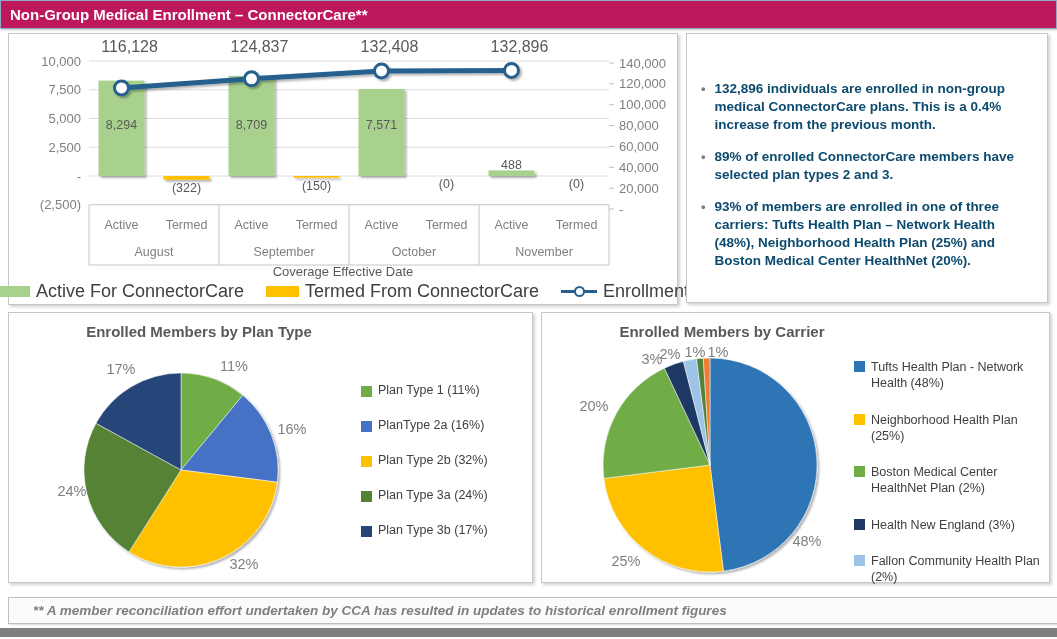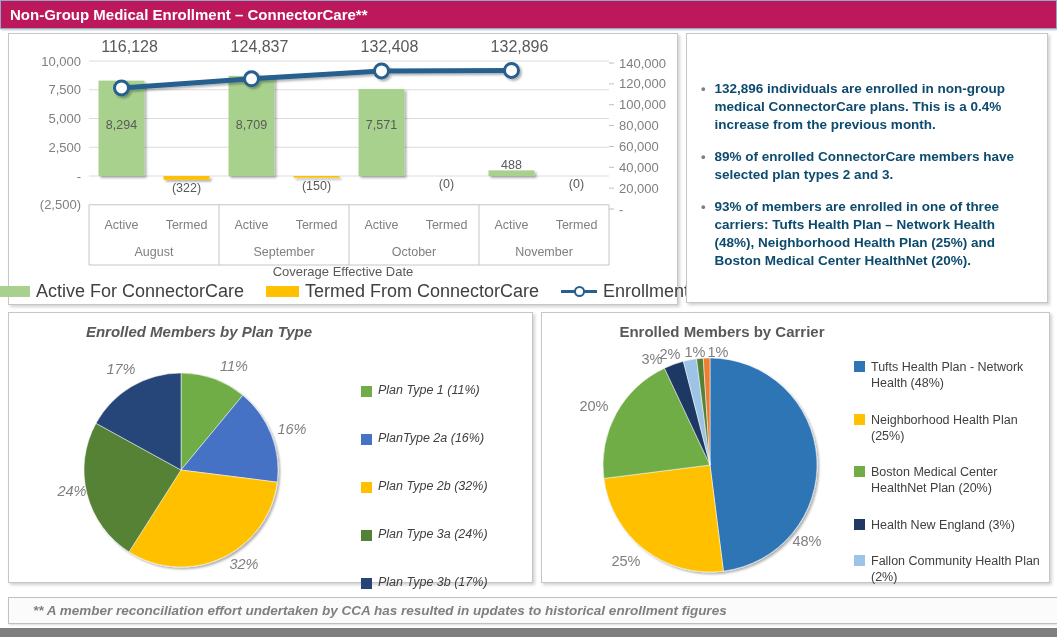--- a/index.html
+++ b/index.html
@@ -6,21 +6,21 @@
   .page{position:relative;width:1057px;height:639px;background:#fff;
         font-family:"Liberation Sans",sans-serif;overflow:hidden;}
   .titlebar{position:absolute;left:0;top:0;width:1046px;height:27px;
             background:#be185d;border:1px solid #8FA9C9;box-shadow:1px 1px 2px rgba(0,0,0,.25);
             color:#fff;font-size:15px;font-weight:bold;line-height:27px;padding-left:9px;}
   .panel{position:absolute;background:#fff;border:1px solid #C6C6C6;
          box-shadow:2px 2px 3px rgba(0,0,0,.18);}
   .panel-combo{left:8px;top:33px;width:668px;height:270px;}
   .panel-bullets{left:686px;top:33px;width:362px;height:270px;box-sizing:border-box;
                  padding:46px 12px 0 14px;}
-  .panel-pie1{left:8px;top:312px;width:523px;height:269px;font-style:italic;}
+  .panel-pie1{left:8px;top:312px;width:523px;height:269px;}
   .panel-pie2{left:541px;top:312px;width:507px;height:269px;}
   .combo-svg{position:absolute;left:0;top:0;}
   .axis-title{position:absolute;left:54px;top:230px;width:560px;text-align:center;
               font-size:13px;color:#595959;}
   .combo-legend{position:absolute;left:0;top:247px;width:100%;display:flex;
                 justify-content:center;align-items:center;gap:22px;font-size:18px;color:#404040;}
   .leg-item{display:flex;align-items:center;gap:6px;white-space:nowrap;}
   .swatch-bar{display:inline-block;width:33px;height:11px;}
   .line-glyph{position:relative;display:inline-block;width:36px;height:11px;}
   .line-glyph .line{position:absolute;left:0;top:4px;width:36px;height:3px;background:#27608F;}
@@ -28,21 +28,21 @@
                    background:#fff;border:2px solid #27608F;}
   .bullet-row{display:flex;gap:9px;margin-bottom:14px;}
   .bullet{color:#7F7F7F;font-size:13px;font-weight:bold;line-height:18px;}
   .btext{flex:1;color:#0c4a6e;font-size:13.5px;font-weight:bold;line-height:18px;}
   .pie-title{position:absolute;top:10px;width:100%;text-align:center;font-size:15px;
              font-weight:bold;color:#595959;}
   .panel-pie1 .pie-title{width:380px;left:0;}
   .panel-pie2 .pie-title{width:360px;left:0;}
   .pie-svg{position:absolute;left:0;top:0;}
   .pie-legend{position:absolute;display:flex;flex-direction:column;font-size:12.5px;color:#404040;}
-  #plan-legend{left:352px;top:70px;gap:34px;justify-content:center;}
+  #plan-legend{left:352px;top:70px;gap:21px;justify-content:center;}
   #carrier-legend{left:312px;top:26px;width:190px;line-height:1.3;}
   #carrier-legend .leg-row{display:flex;gap:6px;margin-top:20px;}
   .swatch-sq{flex:none;display:inline-block;width:11px;height:11px;margin-top:2px;}
   #plan-legend .leg-row{display:flex;gap:6px;align-items:center;}
   .footnote{position:absolute;left:8px;top:597px;width:1030px;height:25px;background:#FBFBFB;
             border:1px solid #C0C0C0;box-shadow:1px 1px 2px rgba(0,0,0,.15);
             font-size:13.5px;font-style:italic;font-weight:bold;color:#7F7F7F;
             line-height:25px;padding-left:24px;}
   .bottom-bar{position:absolute;left:0;top:628px;width:1057px;height:9px;background:#7F7F7F;}
   svg text{font-family:"Liberation Sans",sans-serif;}
@@ -246,21 +246,21 @@
         <div class="leg-row">
           <span class="swatch-sq" style="background: rgb(46, 117, 182);"></span>
           <span>Tufts Health Plan - Network Health (48%)</span>
         </div>
         <div class="leg-row">
           <span class="swatch-sq" style="background: rgb(255, 192, 0);"></span>
           <span>Neighborhood Health Plan (25%)</span>
         </div>
         <div class="leg-row">
           <span class="swatch-sq" style="background: rgb(112, 173, 71);"></span>
-          <span>Boston Medical Center HealthNet Plan (20%)</span>
+          <span>Boston Medical Center HealthNet Plan (2%)</span>
         </div>
         <div class="leg-row">
           <span class="swatch-sq" style="background: rgb(31, 56, 100);"></span>
           <span>Health New England (3%)</span>
         </div>
         <div class="leg-row" style="">
           <span class="swatch-sq" style="background: rgb(157, 195, 230);"></span>
           <span>Fallon Community Health Plan (2%)</span>
         </div>
         <div class="leg-row">

